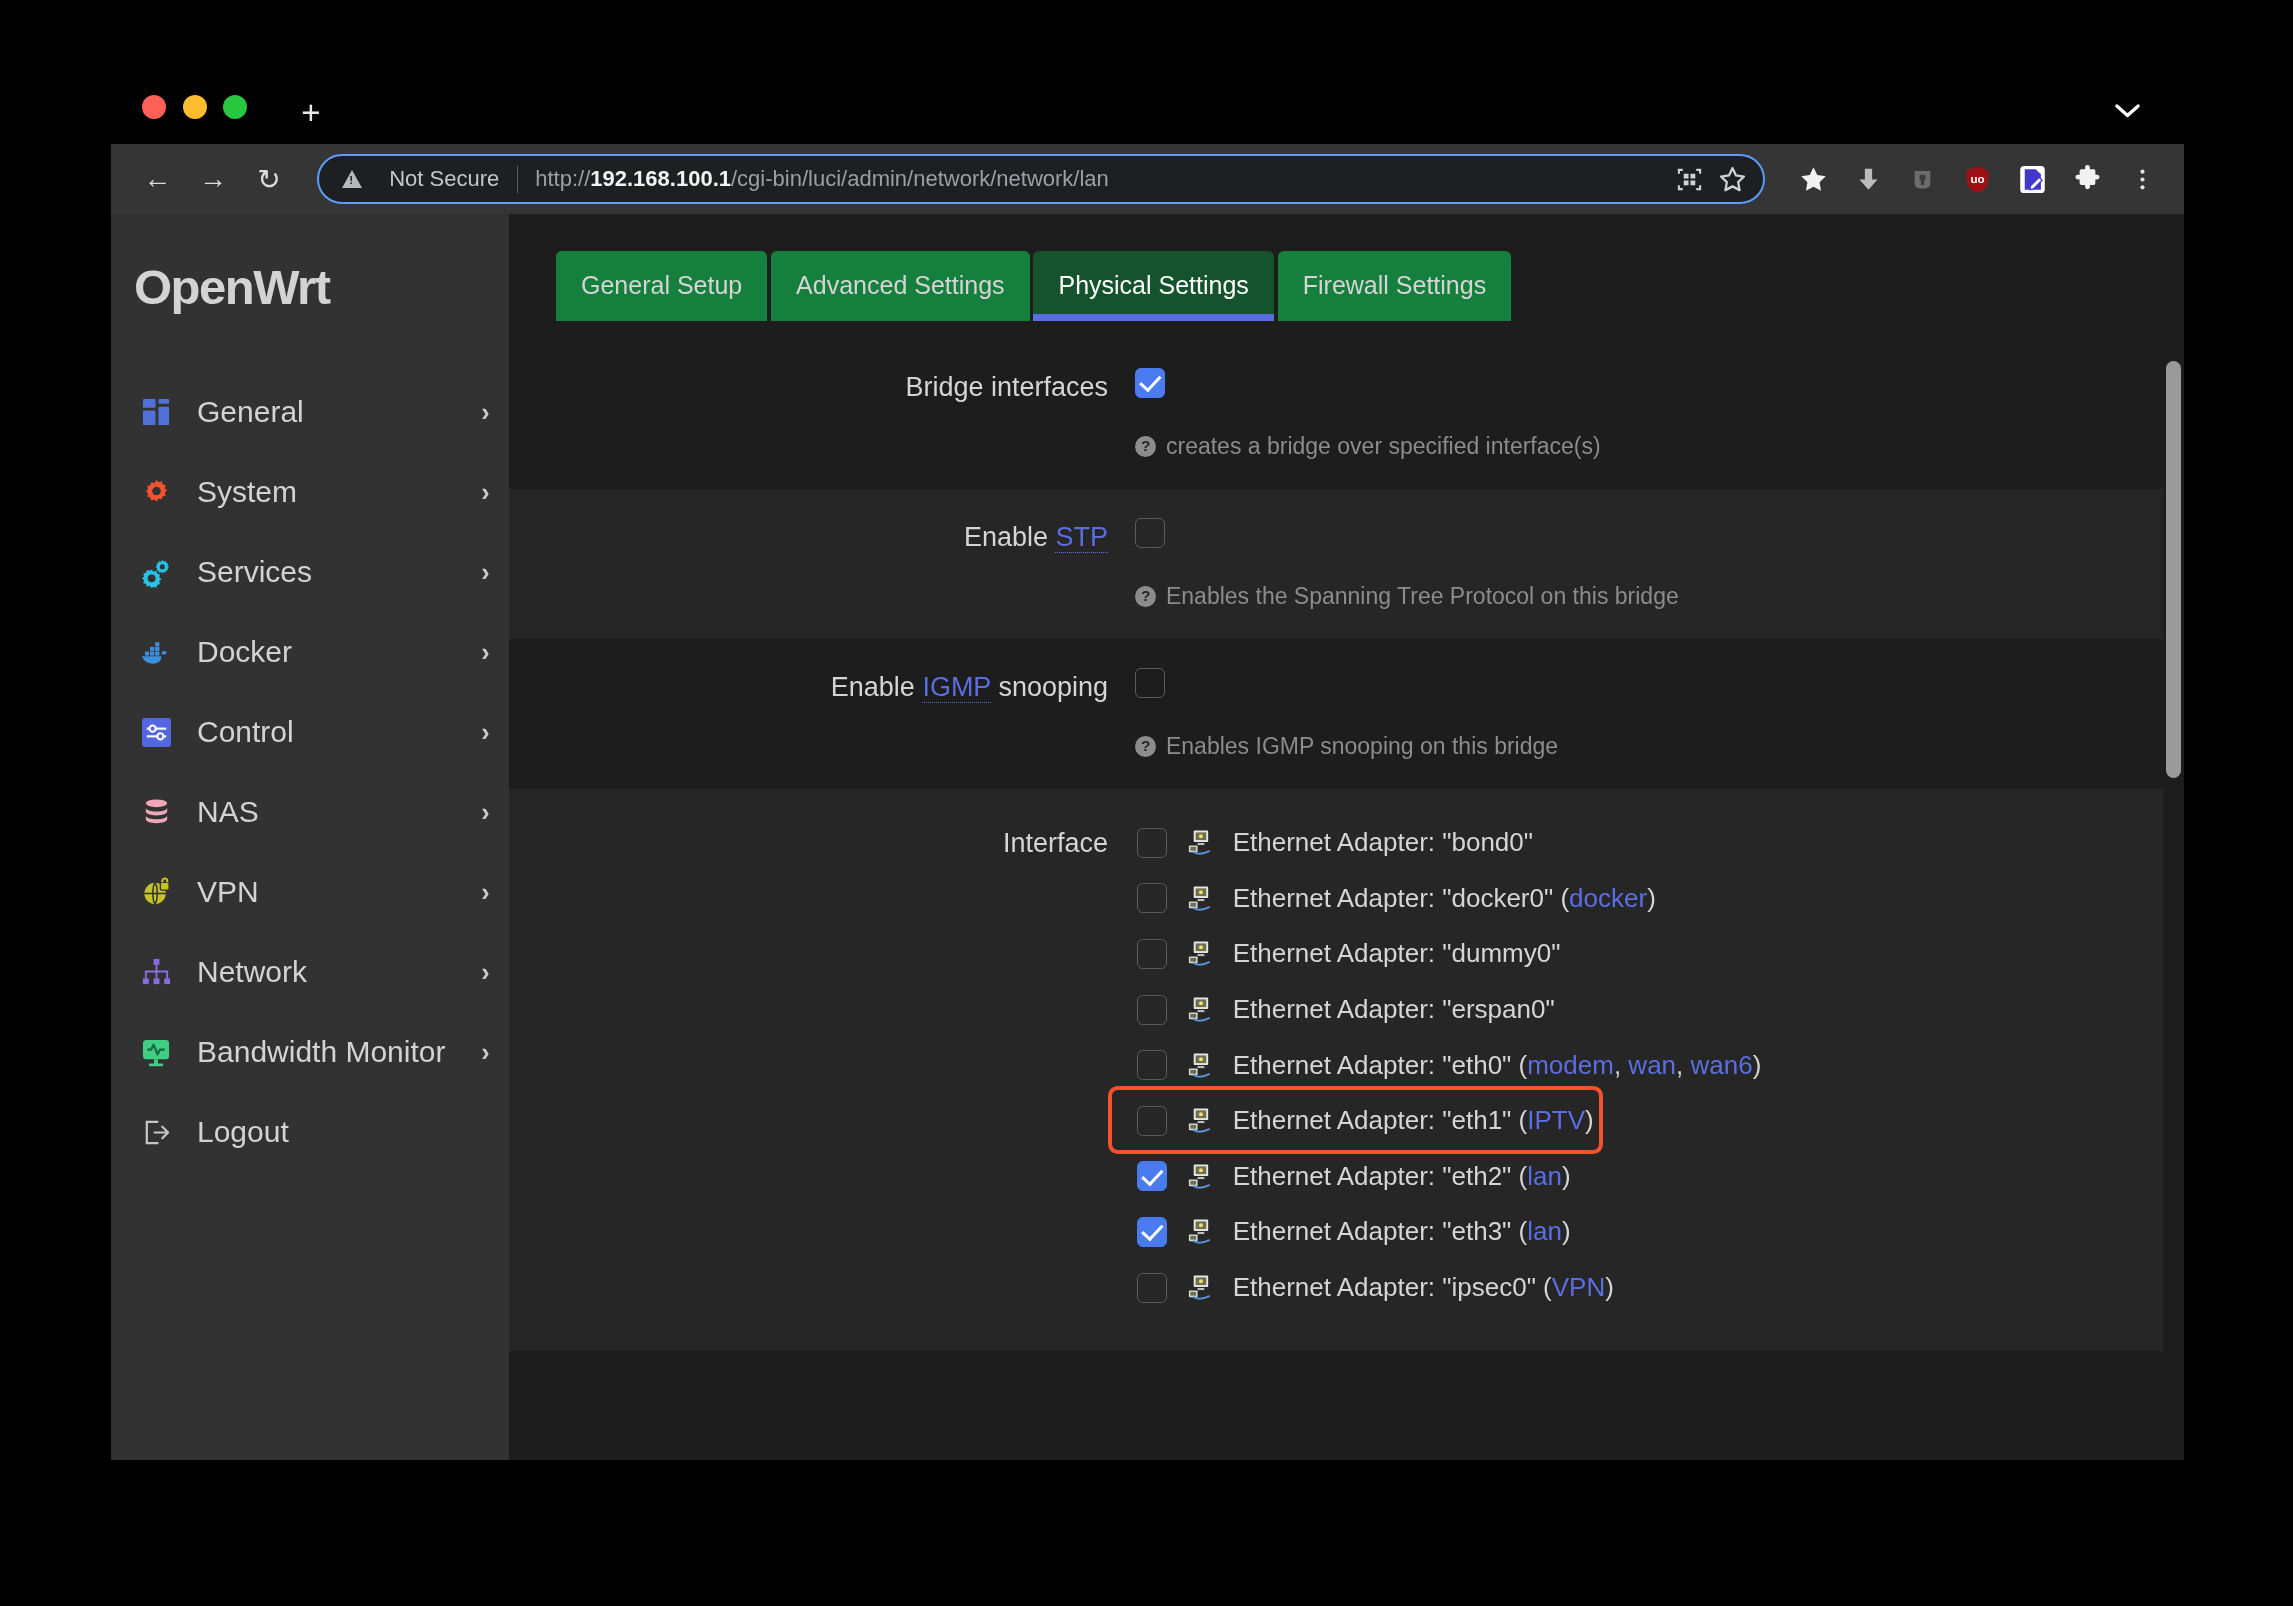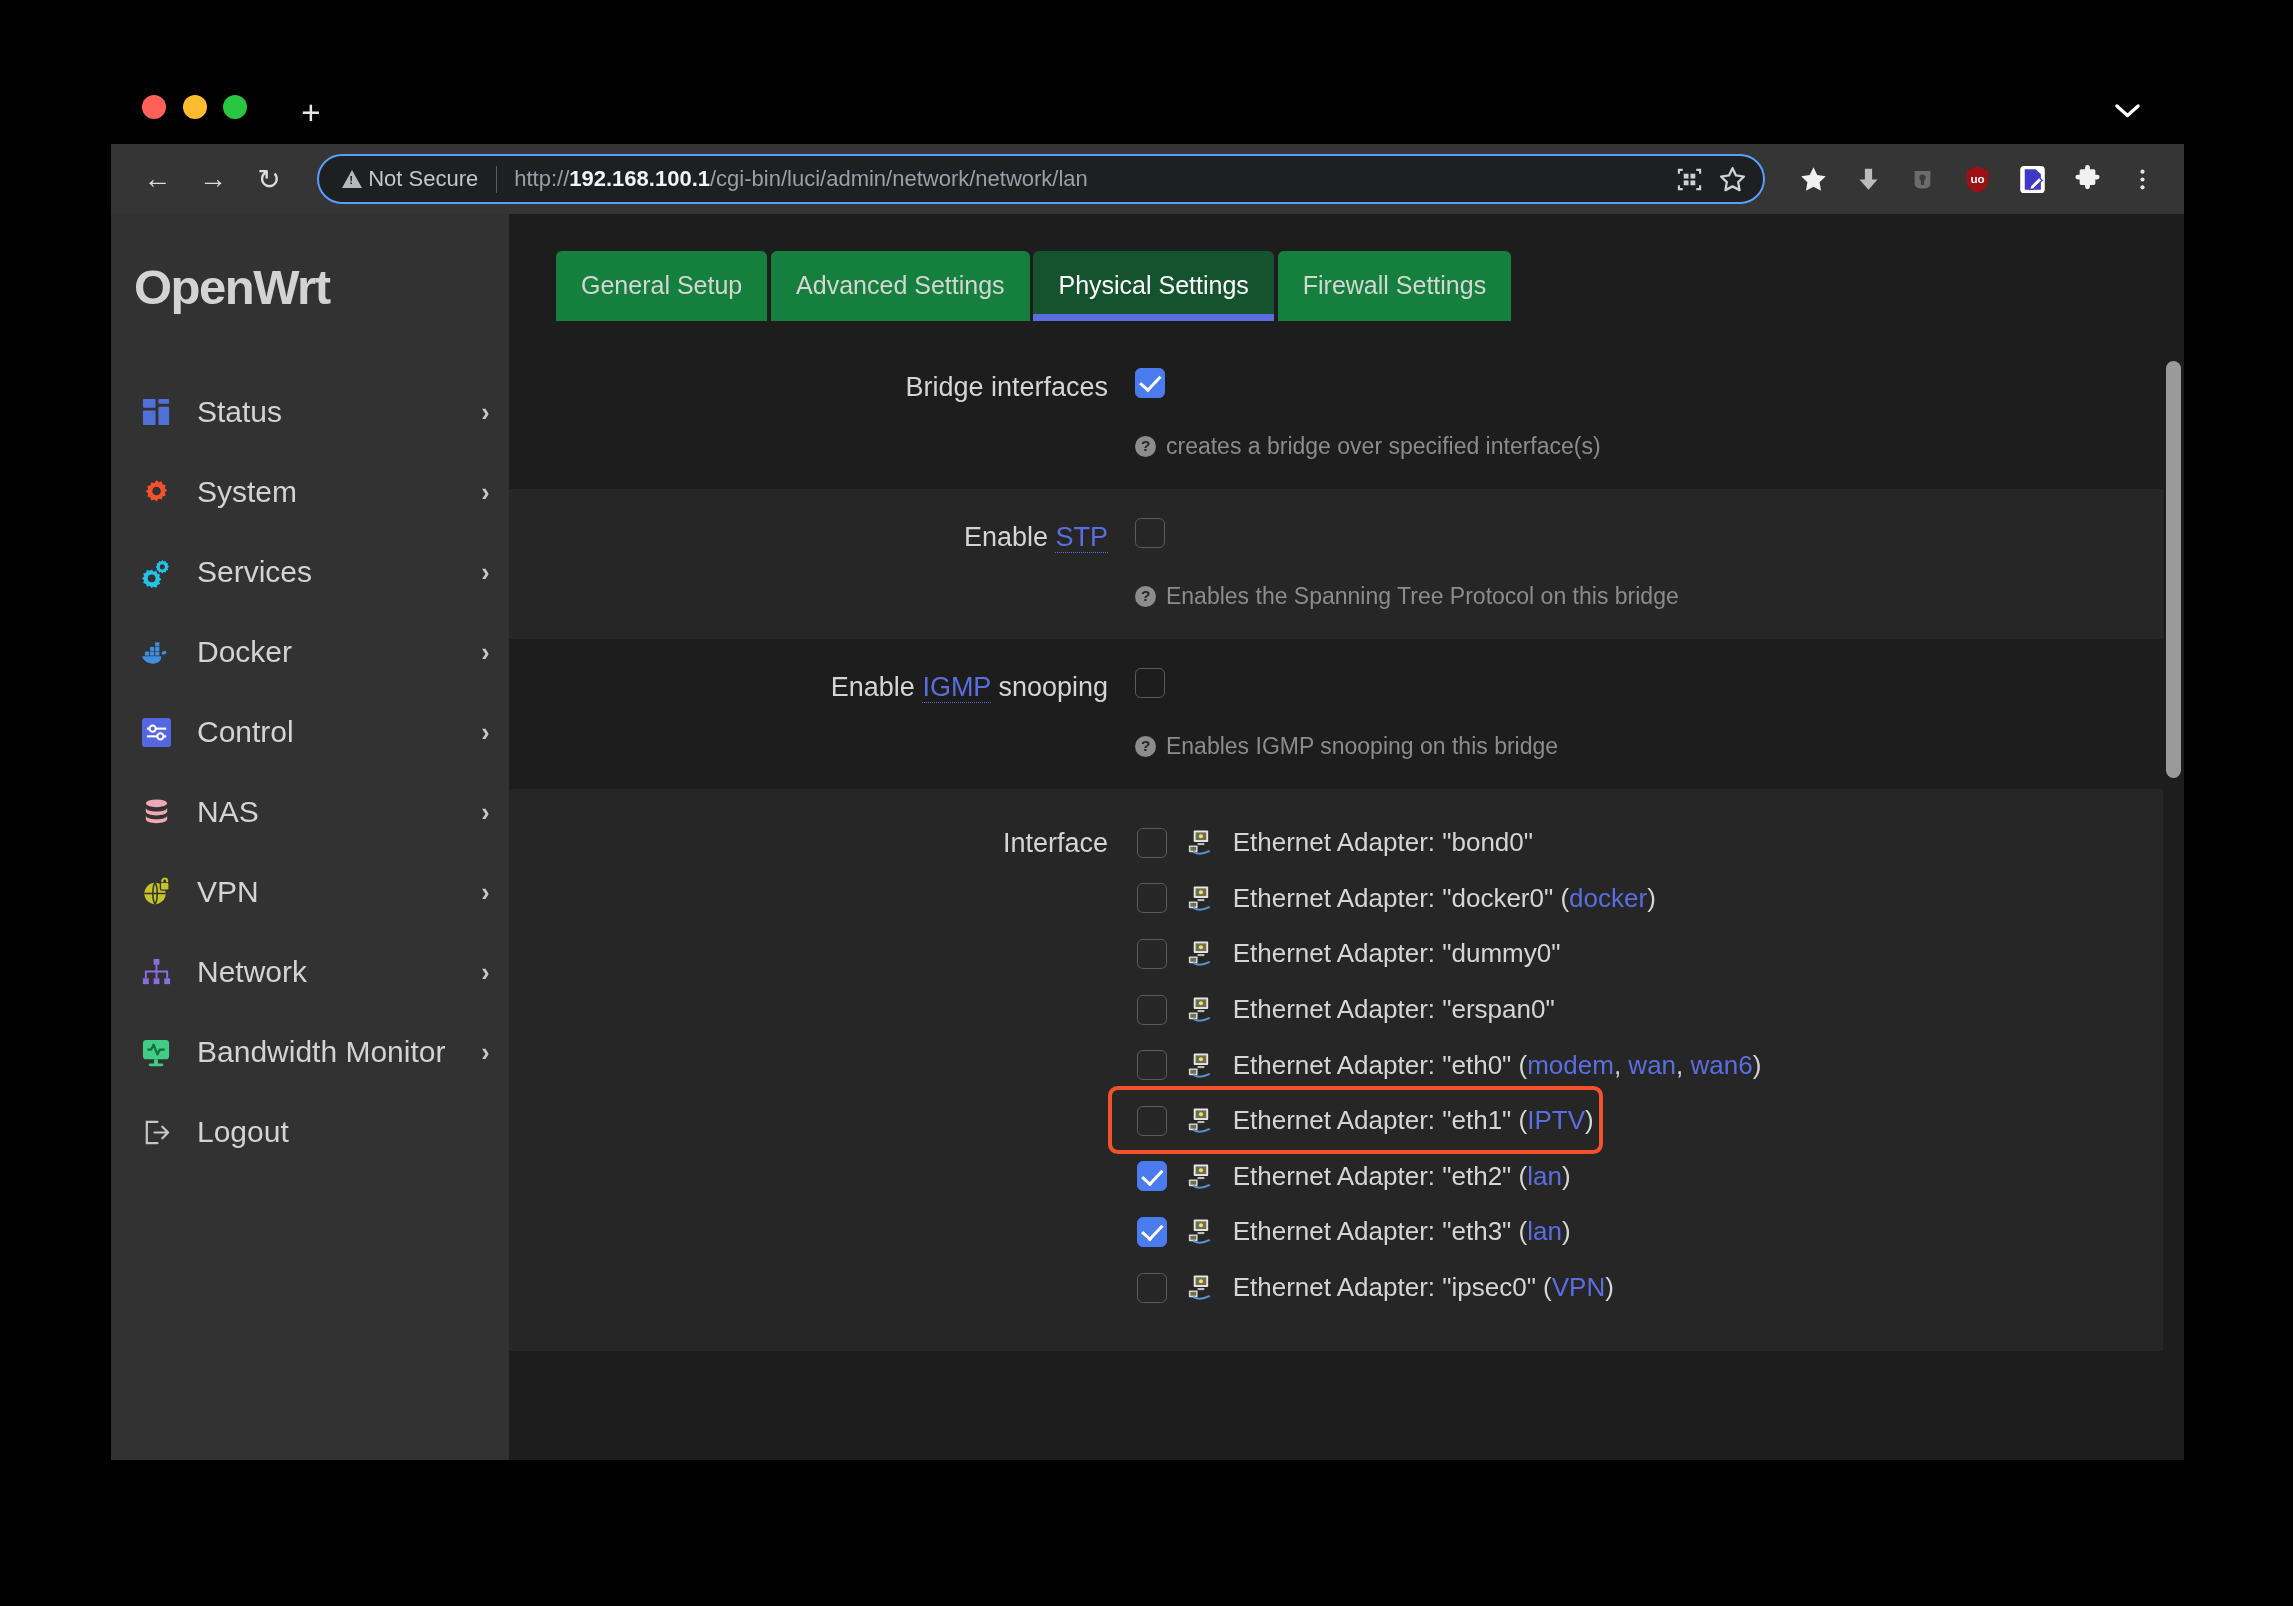--- a/index.html
+++ b/index.html
@@ -127,21 +127,21 @@
     margin: 0 17.5px;
     background: #1d1f21;
     border: 2.9px solid #5b9dff;
     border-radius: 25px;
     display: flex;
     align-items: center;
     padding: 0 9.7px 0 23px;
     min-width: 0;
   }
   #security-chip {
-    display: flex; align-items: center; gap: 6px;
+    display: flex; align-items: center; gap: 27px;
     flex-shrink: 0;
   }
   #warning-triangle {
     width: 0; height: 0;
     border-left: 10.7px solid transparent;
     border-right: 10.7px solid transparent;
     border-bottom: 18.4px solid #b6b8bb;
     position: relative;
   }
   #warning-triangle::after {
@@ -478,21 +478,21 @@
 
       <div class="nav-item">
         <span class="nav-icon">
           <svg width="31" height="31" viewBox="0 0 32 32">
               <rect x="2" y="2" width="13" height="9" rx="1" fill="#5072d8"></rect>
               <rect x="18" y="2" width="11" height="5" rx="1" fill="#5072d8"></rect>
               <rect x="2" y="14" width="13" height="15" rx="1" fill="#5072d8"></rect>
               <rect x="18" y="10" width="11" height="19" rx="1" fill="#5072d8"></rect>
             </svg>
         </span>
-        <span class="nav-label">Status</span>
+        <span class="nav-label">General</span>
         <span class="nav-chevron">›</span>
       </div>
 
       <div class="nav-item">
         <span class="nav-icon">
           <svg width="31" height="31" viewBox="0 0 32 32">
               <path d="M16 3l2.2 2.4 3.1-1 1 3.1 3.2.9-.9 3.2 2.4 2.2-2.4 2.2.9 3.2-3.2.9-1 3.1-3.1-1L16 25.4l-2.2-2.2-3.1 1-1-3.1-3.2-.9.9-3.2L5 14.8l2.4-2.2-.9-3.2 3.2-.9 1-3.1 3.1 1z" fill="#f4512c"></path>
               <circle cx="16" cy="14.5" r="4.4" fill="#323232"></circle>
             </svg>
         </span>

